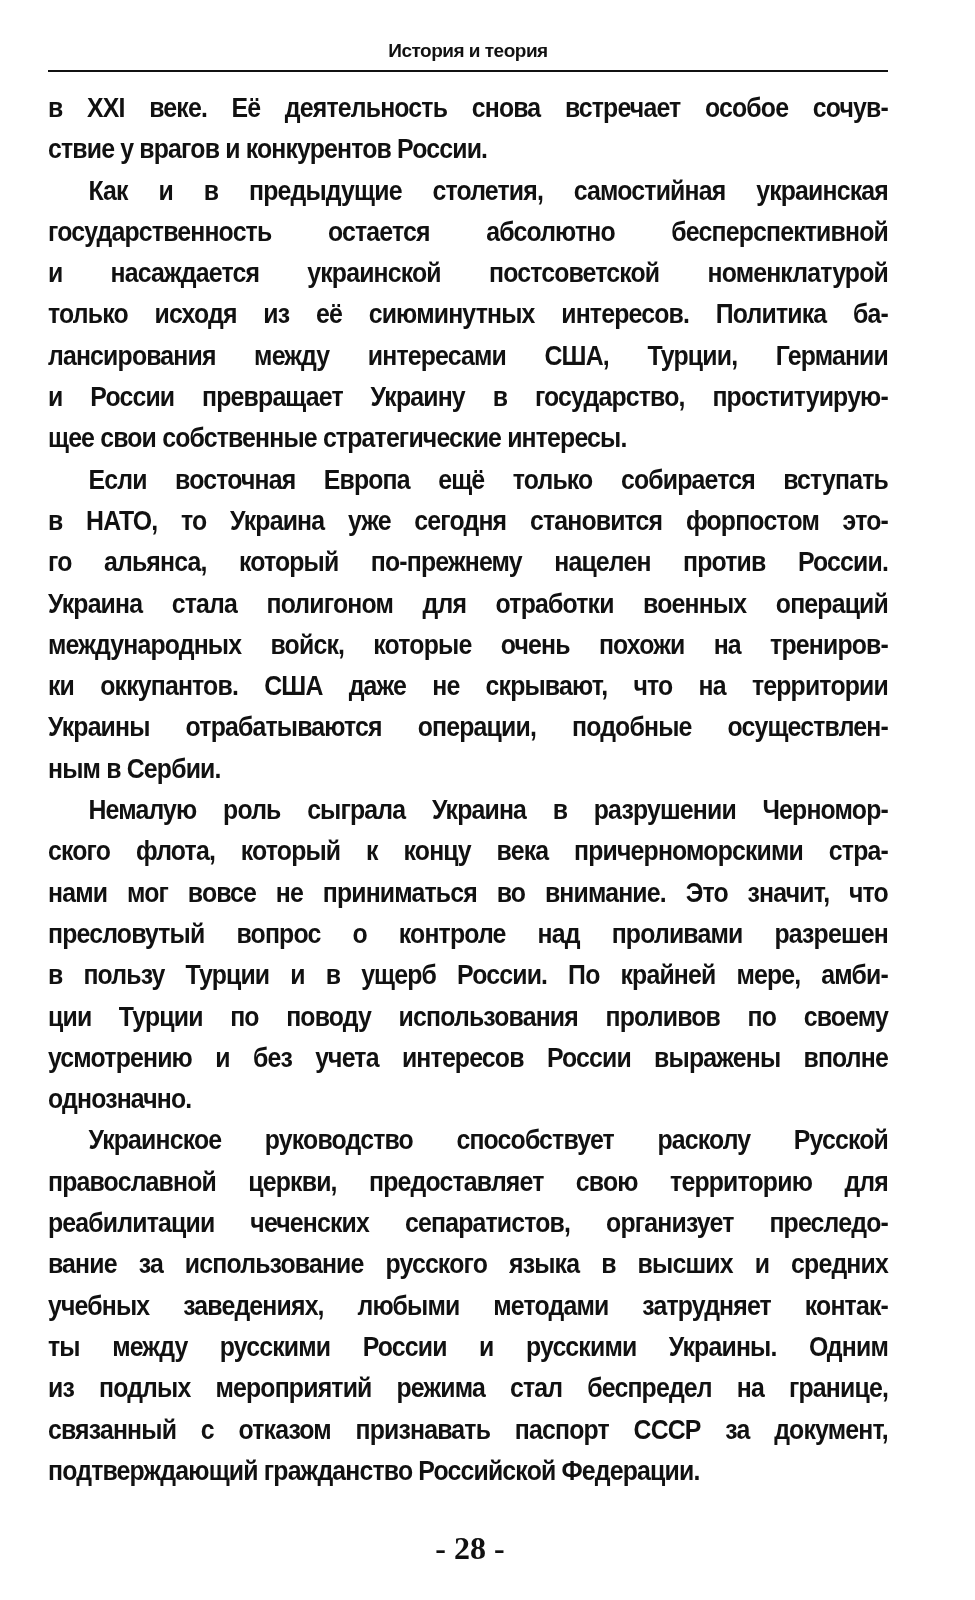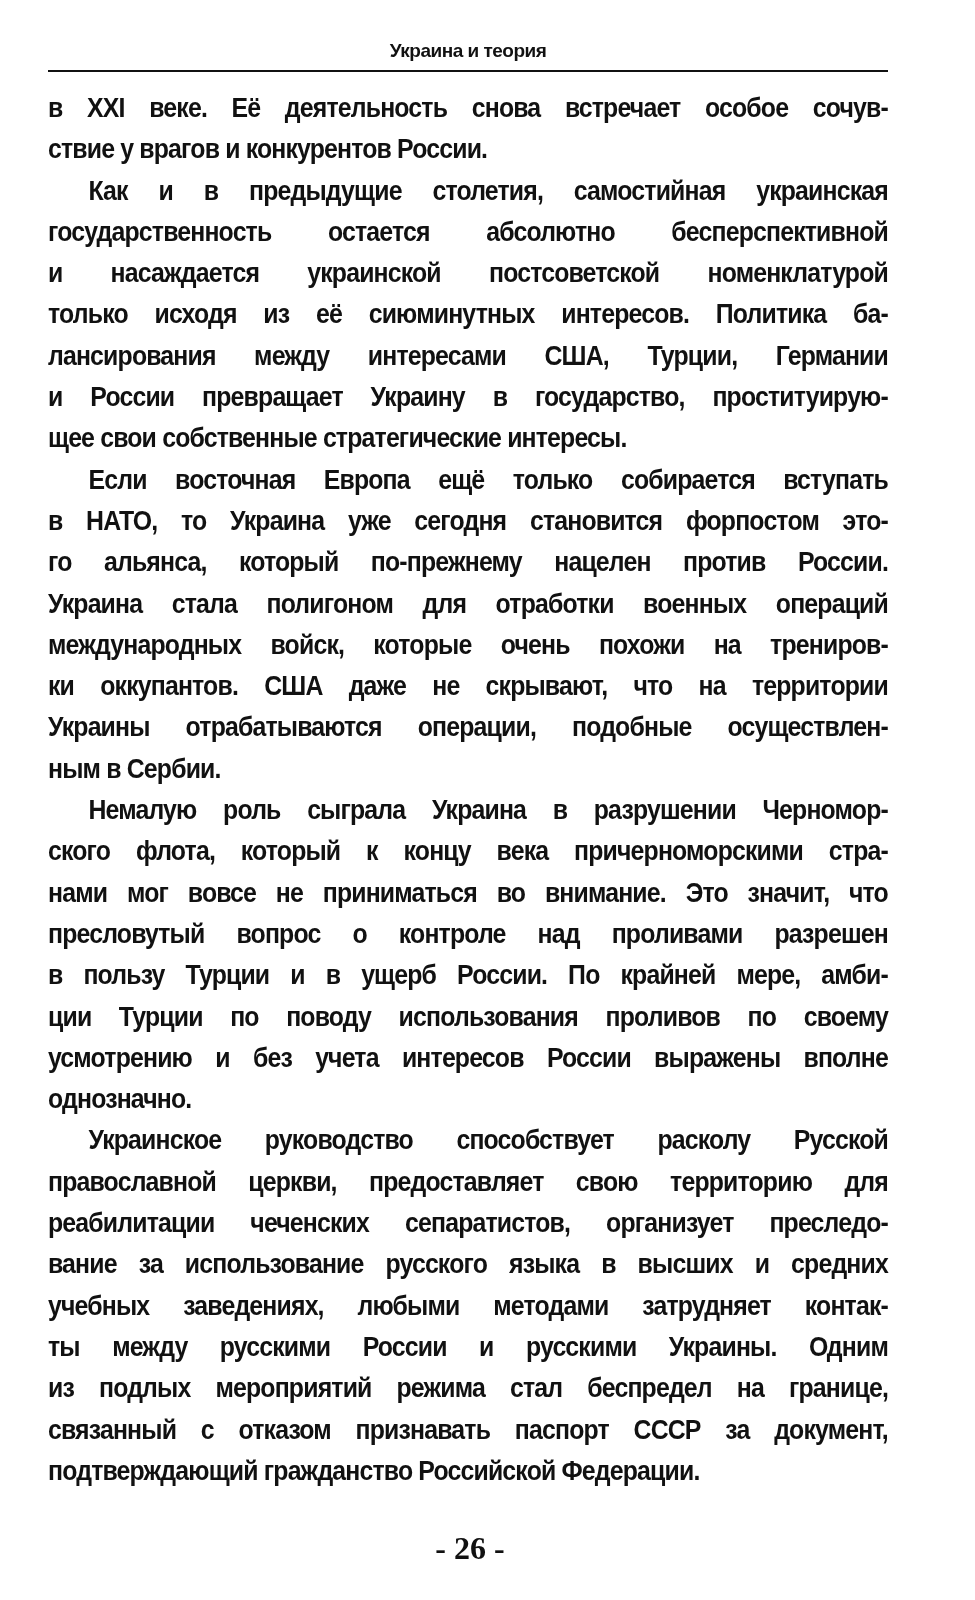--- a/index.html
+++ b/index.html
@@ -8,21 +8,21 @@
   .rule { position: absolute; top: 70px; left: 48px; width: 840px; height: 2px; background: #111; }
   .body { position: absolute; top: 88px; left: 48px; width: 840px; font-family: "Liberation Sans", sans-serif; font-weight: bold; font-size: 27px; line-height: 41.3px; letter-spacing: -0.9px; transform: scaleX(0.92); transform-origin: left top; width: 913px; }
   .line { display: block; white-space: nowrap; text-align: justify; text-align-last: justify; height: 41.3px; }
   .line.last { text-align-last: left; }
   .line.indent { padding-left: 44px; }
   .pagenum { position: absolute; top: 1530px; left: 0; width: 940px; text-align: center; font-family: "Liberation Serif", serif; font-weight: bold; font-size: 32px; }
 </style>
 </head>
 <body>
 
-<div class="header">Украина и теория</div>
+<div class="header">История и теория</div>
 <div class="rule"></div>
 
 <div class="body" id="body">
     <div>
       <span class="line">в XXI веке. Её деятельность снова встречает особое сочув-</span>
       <span class="line last">ствие у врагов и конкурентов России.</span>
     </div>
     <div>
       <span class="line indent">Как и в предыдущие столетия, самостийная украинская</span>
       <span class="line">государственность остается абсолютно бесперспективной</span>
@@ -58,13 +58,13 @@
       <span class="line">реабилитации чеченских сепаратистов, организует преследо-</span>
       <span class="line">вание за использование русского языка в высших и средних</span>
       <span class="line">учебных заведениях, любыми методами затрудняет контак-</span>
       <span class="line">ты между русскими России и русскими Украины. Одним</span>
       <span class="line">из подлых мероприятий режима стал беспредел на границе,</span>
       <span class="line">связанный с отказом признавать паспорт СССР за документ,</span>
       <span class="line last">подтверждающий гражданство Российской Федерации.</span>
     </div>
   </div>
 
-<div class="pagenum">- 26 -</div>
+<div class="pagenum">- 28 -</div>
 
 </body></html>

